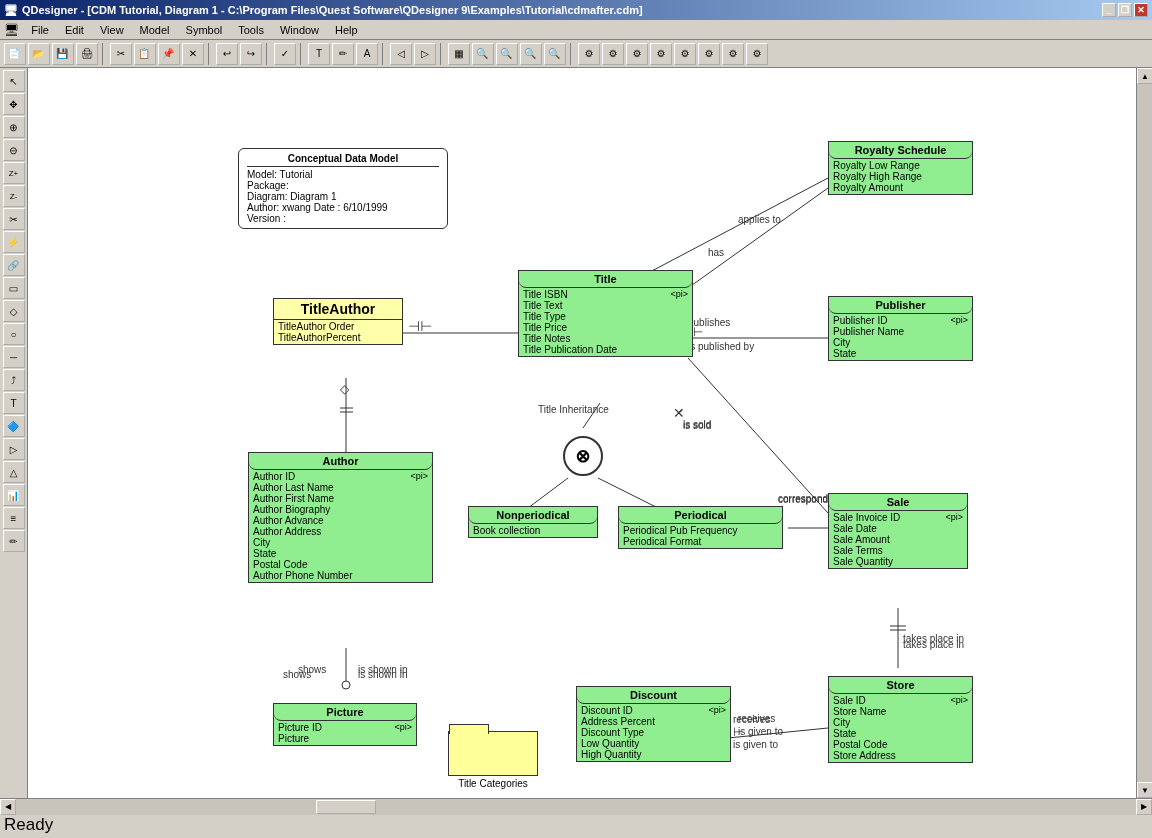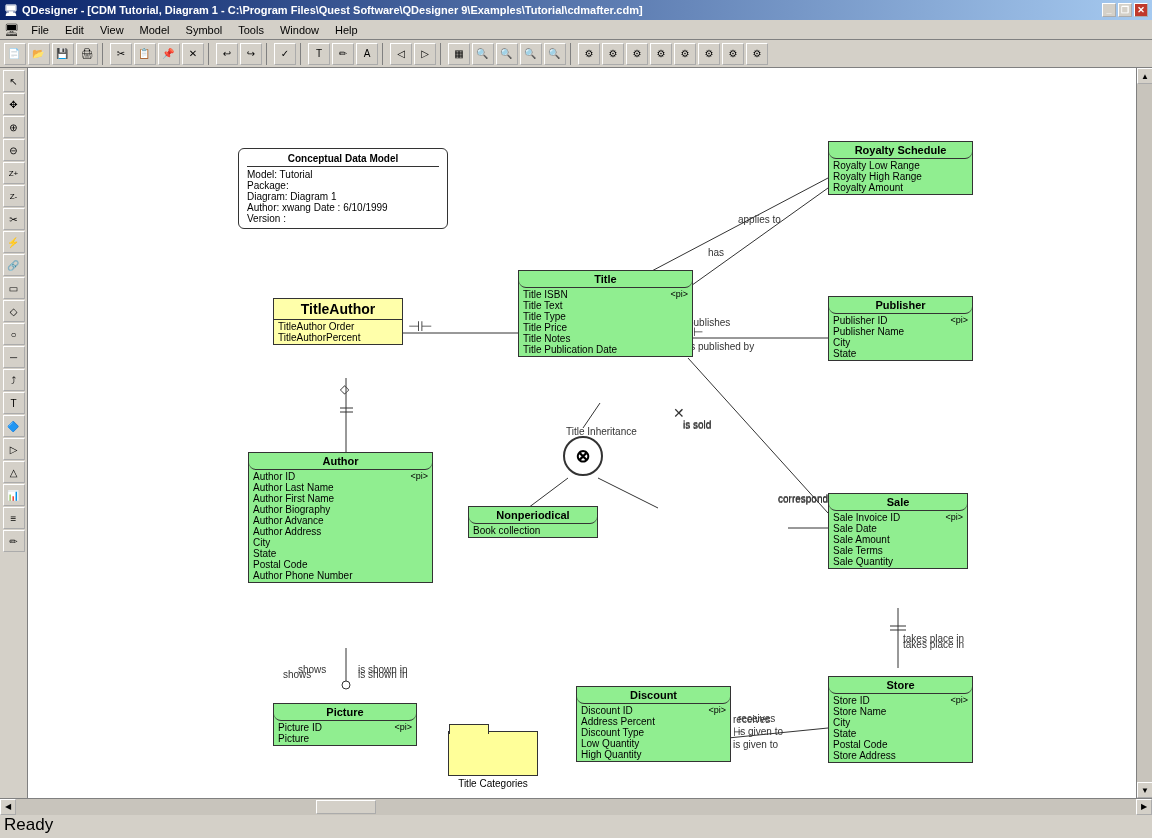--- a/index.html
+++ b/index.html
@@ -492,35 +492,46 @@
           </div>
         <div class="entity-row">
             <span>Postal Code</span>
           </div>
         <div class="entity-row">
             <span>Author Phone Number</span>
           </div>
       </div>
     </div>
 
-    <div class="canvas-label" style="left: 510px; top: 358px; margin-left: 28px;">Title Inheritance</div>
+    <div class="canvas-label" style="left: 510px; top: 336px;">Title Inheritance</div>
 
     <div style="position:absolute; left:535px; top:368px; width:40px; height:40px; border-radius:50%; border:2px solid #333; background:white; display:flex; align-items:center; justify-content:center; font-size:18px; font-weight:bold;">⊗</div>
 
     <div class="canvas-label" style="left: 655px; top: 352px;">is sold</div>
 
     <div class="entity" style="left: 440px; top: 438px; width: 130px;">
       <div class="entity-header">Nonperiodical</div>
       <div class="entity-body">
         <div class="entity-row">
             <span>Book collection</span>
           </div>
       </div>
     </div>
 
+    <div class="entity" style="left: 590px; top: 438px; width: 165px;">
+      <div class="entity-header">Periodical</div>
+      <div class="entity-body">
+        <div class="entity-row">
+            <span>Periodical Pub Frequency</span>
+          </div>
+        <div class="entity-row">
+            <span>Periodical Format</span>
+          </div>
+      </div>
+    </div>
 
     <div class="canvas-label" style="left: 750px; top: 425px;">correspond to</div>
 
     <div class="entity" style="left: 800px; top: 425px; width: 140px;">
       <div class="entity-header">Sale</div>
       <div class="entity-body">
         <div class="entity-row">
             <span>Sale Invoice ID</span>
             <span class="pi-tag">&lt;pi&gt;</span>
           </div>
@@ -538,21 +549,21 @@
           </div>
       </div>
     </div>
 
     <div class="canvas-label" style="left: 875px; top: 565px;">takes place in</div>
 
     <div class="entity" style="left: 800px; top: 608px; width: 145px;">
       <div class="entity-header">Store</div>
       <div class="entity-body">
         <div class="entity-row">
-            <span>Store ID</span>
+            <span>Sale ID</span>
             <span class="pi-tag">&lt;pi&gt;</span>
           </div>
         <div class="entity-row">
             <span>Store Name</span>
           </div>
         <div class="entity-row">
             <span>City</span>
           </div>
         <div class="entity-row">
             <span>State</span>

